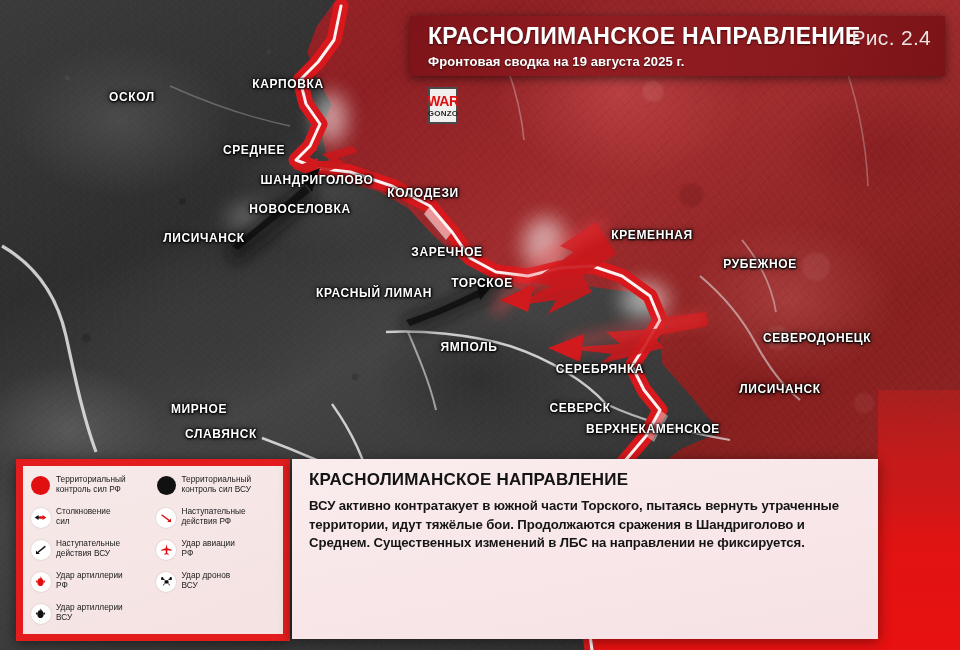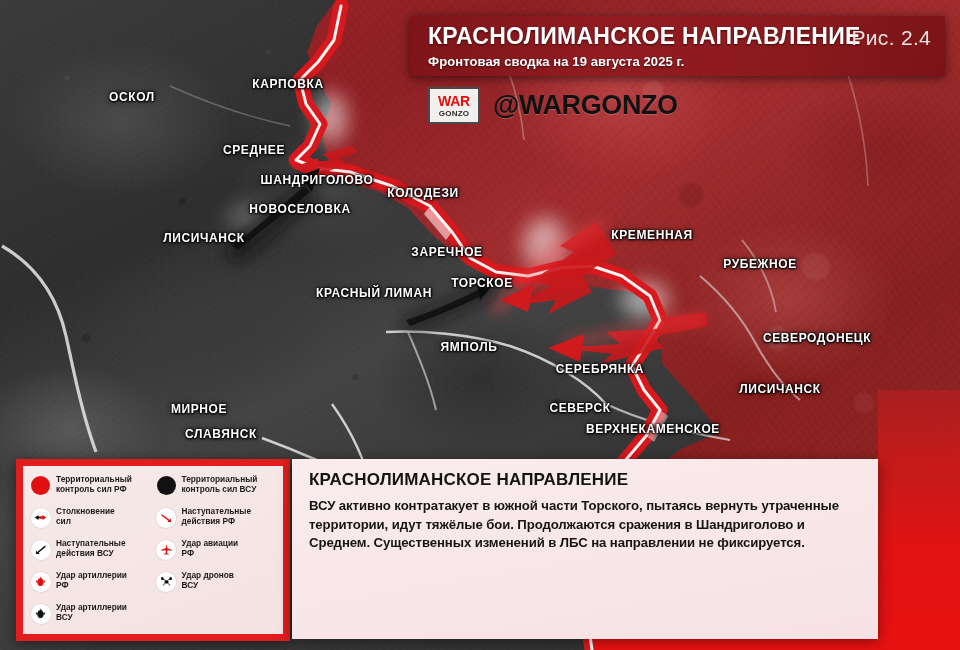--- a/index.html
+++ b/index.html
@@ -140,21 +140,21 @@
   }
   .title-sub {
     position: absolute; left: 18px; top: 38px;
     color: #fff; font-size: 13px; font-weight: 700; letter-spacing: .1px;
     text-shadow: 0 1px 2px rgba(0,0,0,.6);
   }
 
   
   .logo-row { position: absolute; left: 428px; top: 87px; display: flex; align-items: center; gap: 13px; }
   .logo-box {
-    width: 52px; height: 37px; background: #f2f0ee;
+    width: 30px; height: 37px; background: #f2f0ee;
     border: 2px solid #4a4a4a;
     display: flex; flex-direction: column; align-items: center; justify-content: center;
     line-height: 1;
   }
   .logo-war { color: #e01010; font-size: 14px; font-weight: 800; letter-spacing: -.3px; }
   .logo-gonzo { color: #2a2a2a; font-size: 8px; font-weight: 800; letter-spacing: .2px; margin-top: 2px; }
   .logo-handle {
     color: #111; font-size: 27px; font-weight: 800; letter-spacing: -.4px;
     text-shadow: 0 1px 0 rgba(255,255,255,.18);
   }
@@ -173,21 +173,21 @@
     column-gap: 3px; row-gap: 0;
     padding: 8px 5px 6px 7px;
     align-content: start;
   }
   .lg-item { display: flex; align-items: flex-start; gap: 5px; height: 32px; }
   .lg-ico {
     width: 21px; height: 21px; flex: none;
     display: flex; align-items: center; justify-content: center;
     margin-top: 1px;
   }
-  .lg-txt { font-size: 8.3px; font-weight: 700; color: #1a1a1a; line-height: 1.25; letter-spacing: 0; }
+  .lg-txt { font-size: 8.3px; font-weight: 400; color: #1a1a1a; line-height: 1.25; letter-spacing: 0; }
 
   .ico-circle-red { width: 19px; height: 19px; border-radius: 50%; background: #e01010; }
   .ico-circle-black { width: 19px; height: 19px; border-radius: 50%; background: #111; }
   .ico-stripes {
     width: 14px; height: 18px;
     background: repeating-linear-gradient(90deg, #e01010 0 3px, transparent 3px 6px);
   }
   .ico-disc {
     width: 20px; height: 20px; border-radius: 50%; background: #fff;
     display: flex; align-items: center; justify-content: center;
@@ -334,21 +334,20 @@
     <div class="title-main">КРАСНОЛИМАНСКОЕ НАПРАВЛЕНИЕ</div>
     <div class="title-fig">Рис. 2.4</div>
     <div class="title-sub">Фронтовая сводка на 19 августа 2025 г.</div>
   </div>
 
   <div class="logo-row">
     <div class="logo-box">
       <span class="logo-war">WAR</span>
       <span class="logo-gonzo">GONZO</span>
     </div>
-    <div class="logo-handle">@WARGONZO</div>
   </div>
 
   <div class="legend">
     <div class="legend-inner" id="legend-inner">
         <div class="lg-item">
           <span class="lg-ico">
             <span class="ico-circle-red"></span>
           </span>
           <span class="lg-txt">Территориальный<br>контроль сил РФ</span>
         </div>

